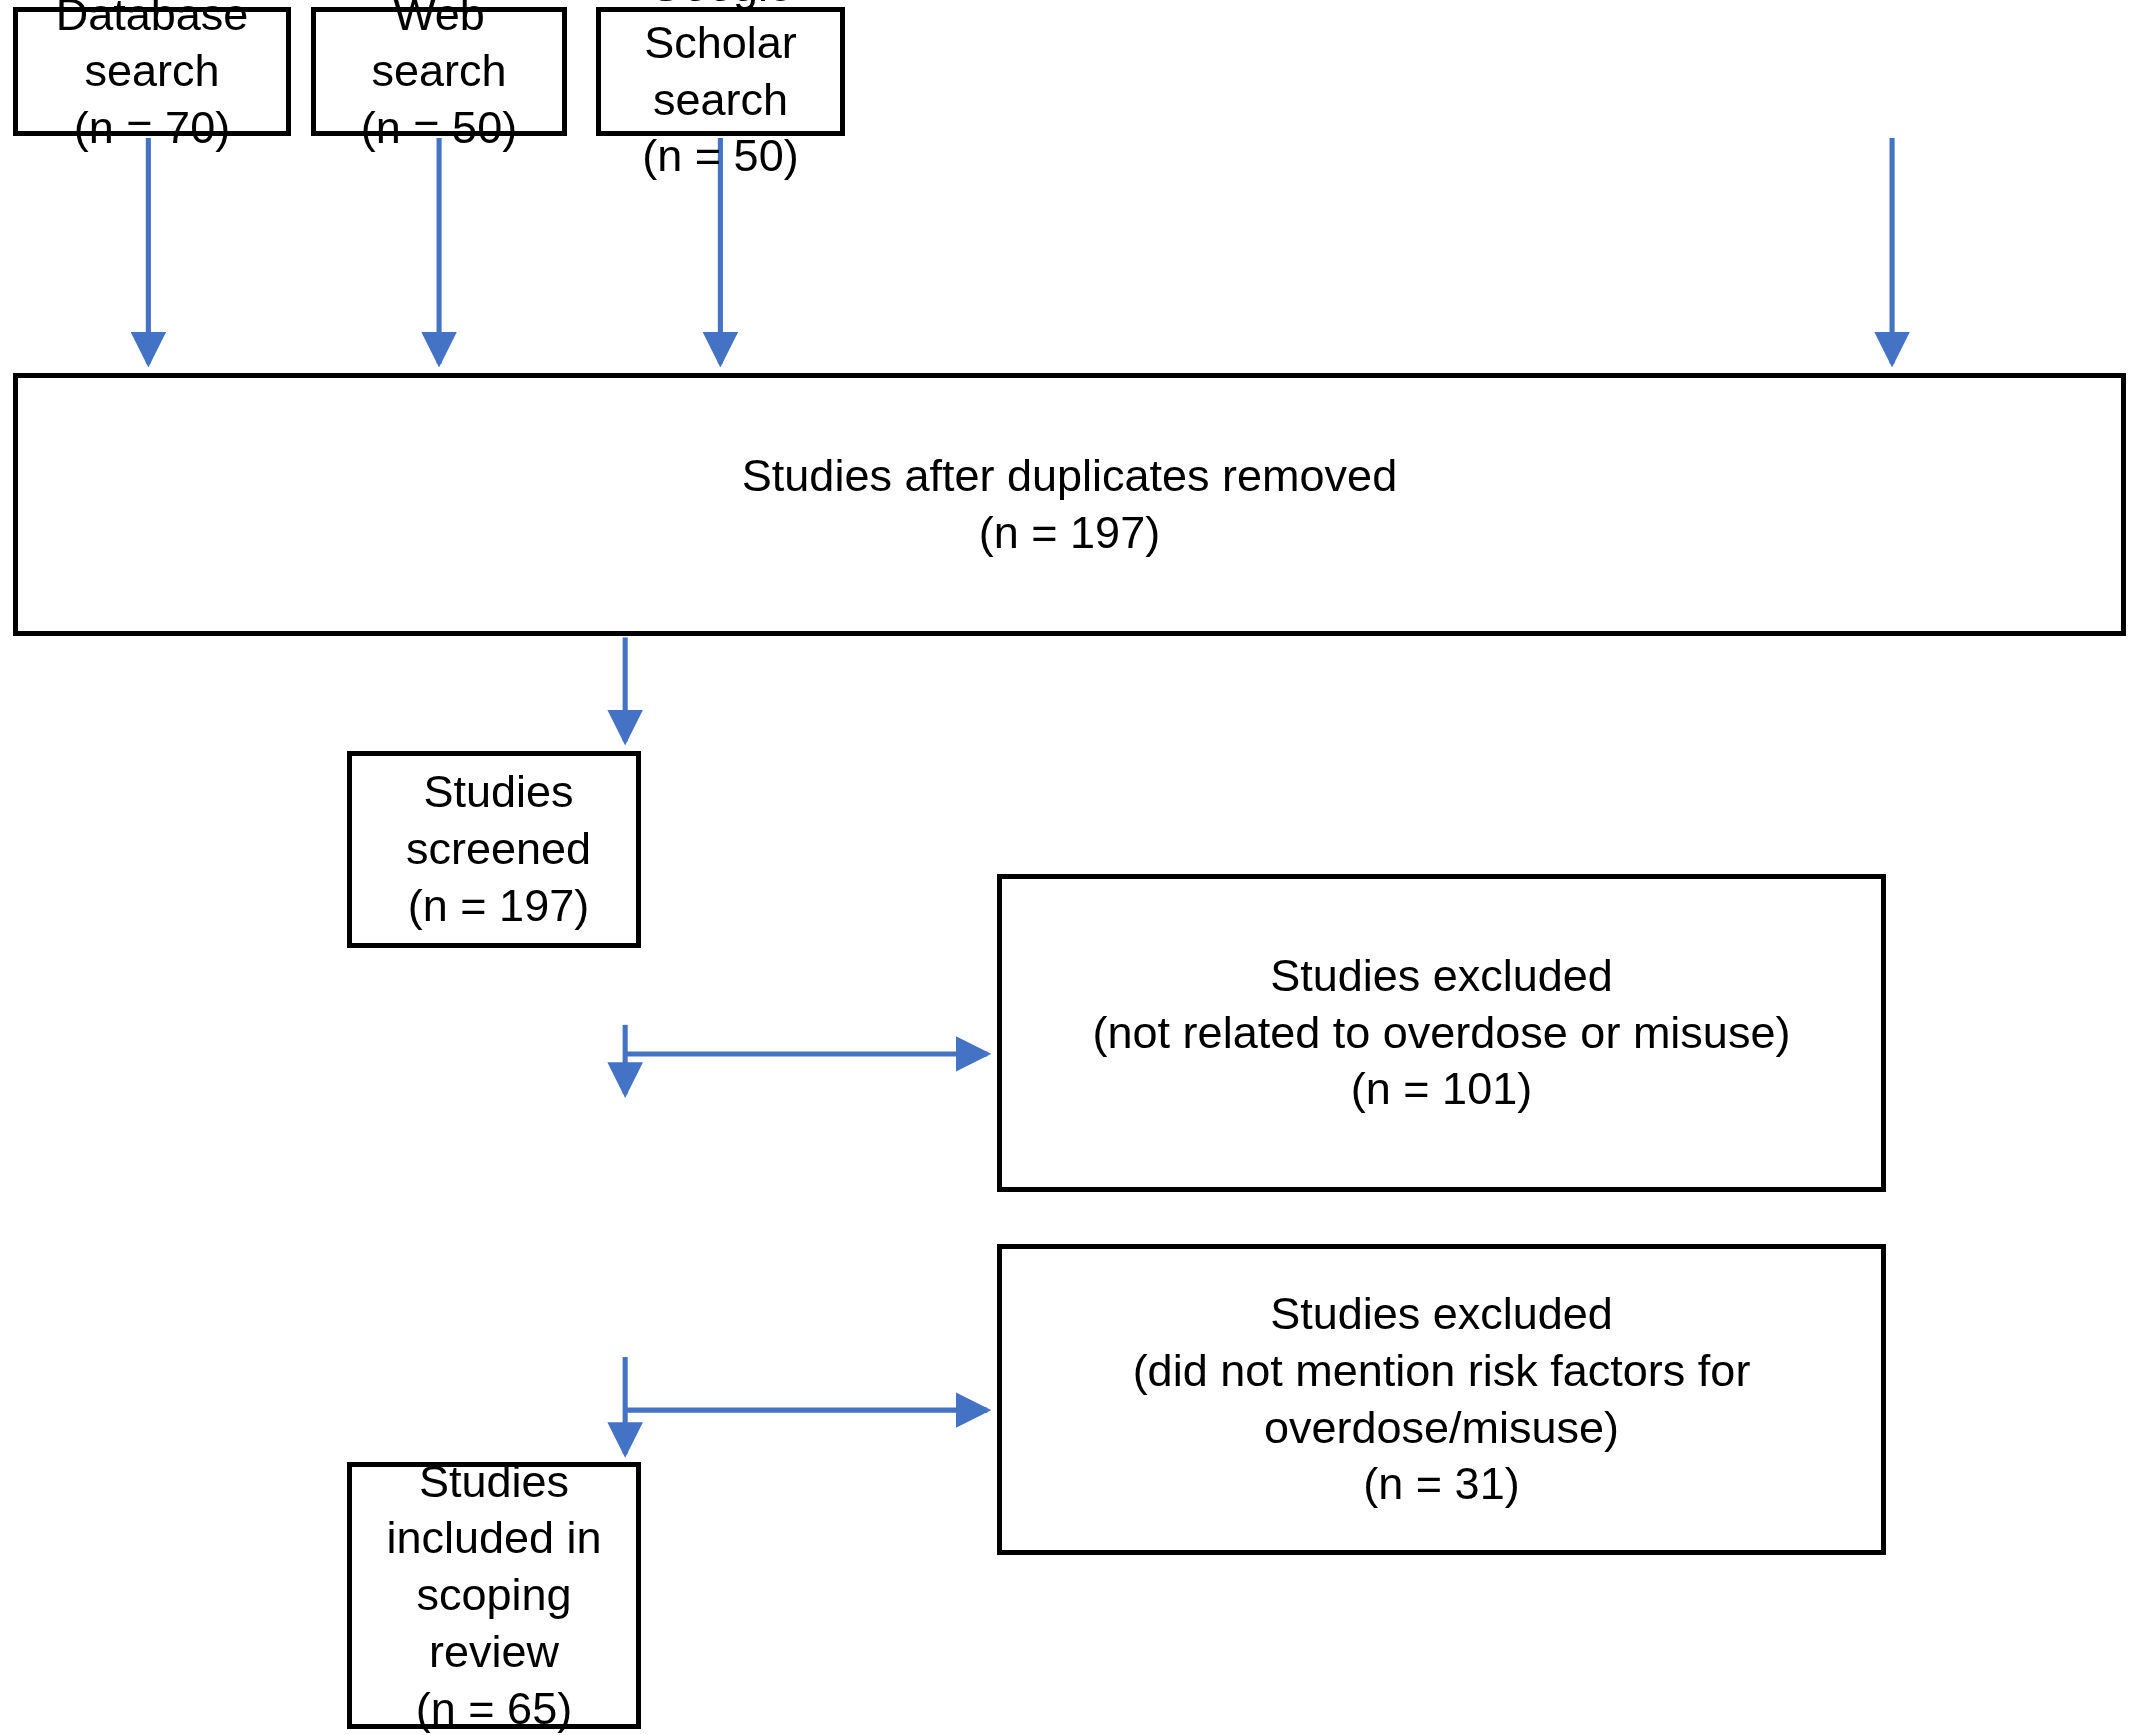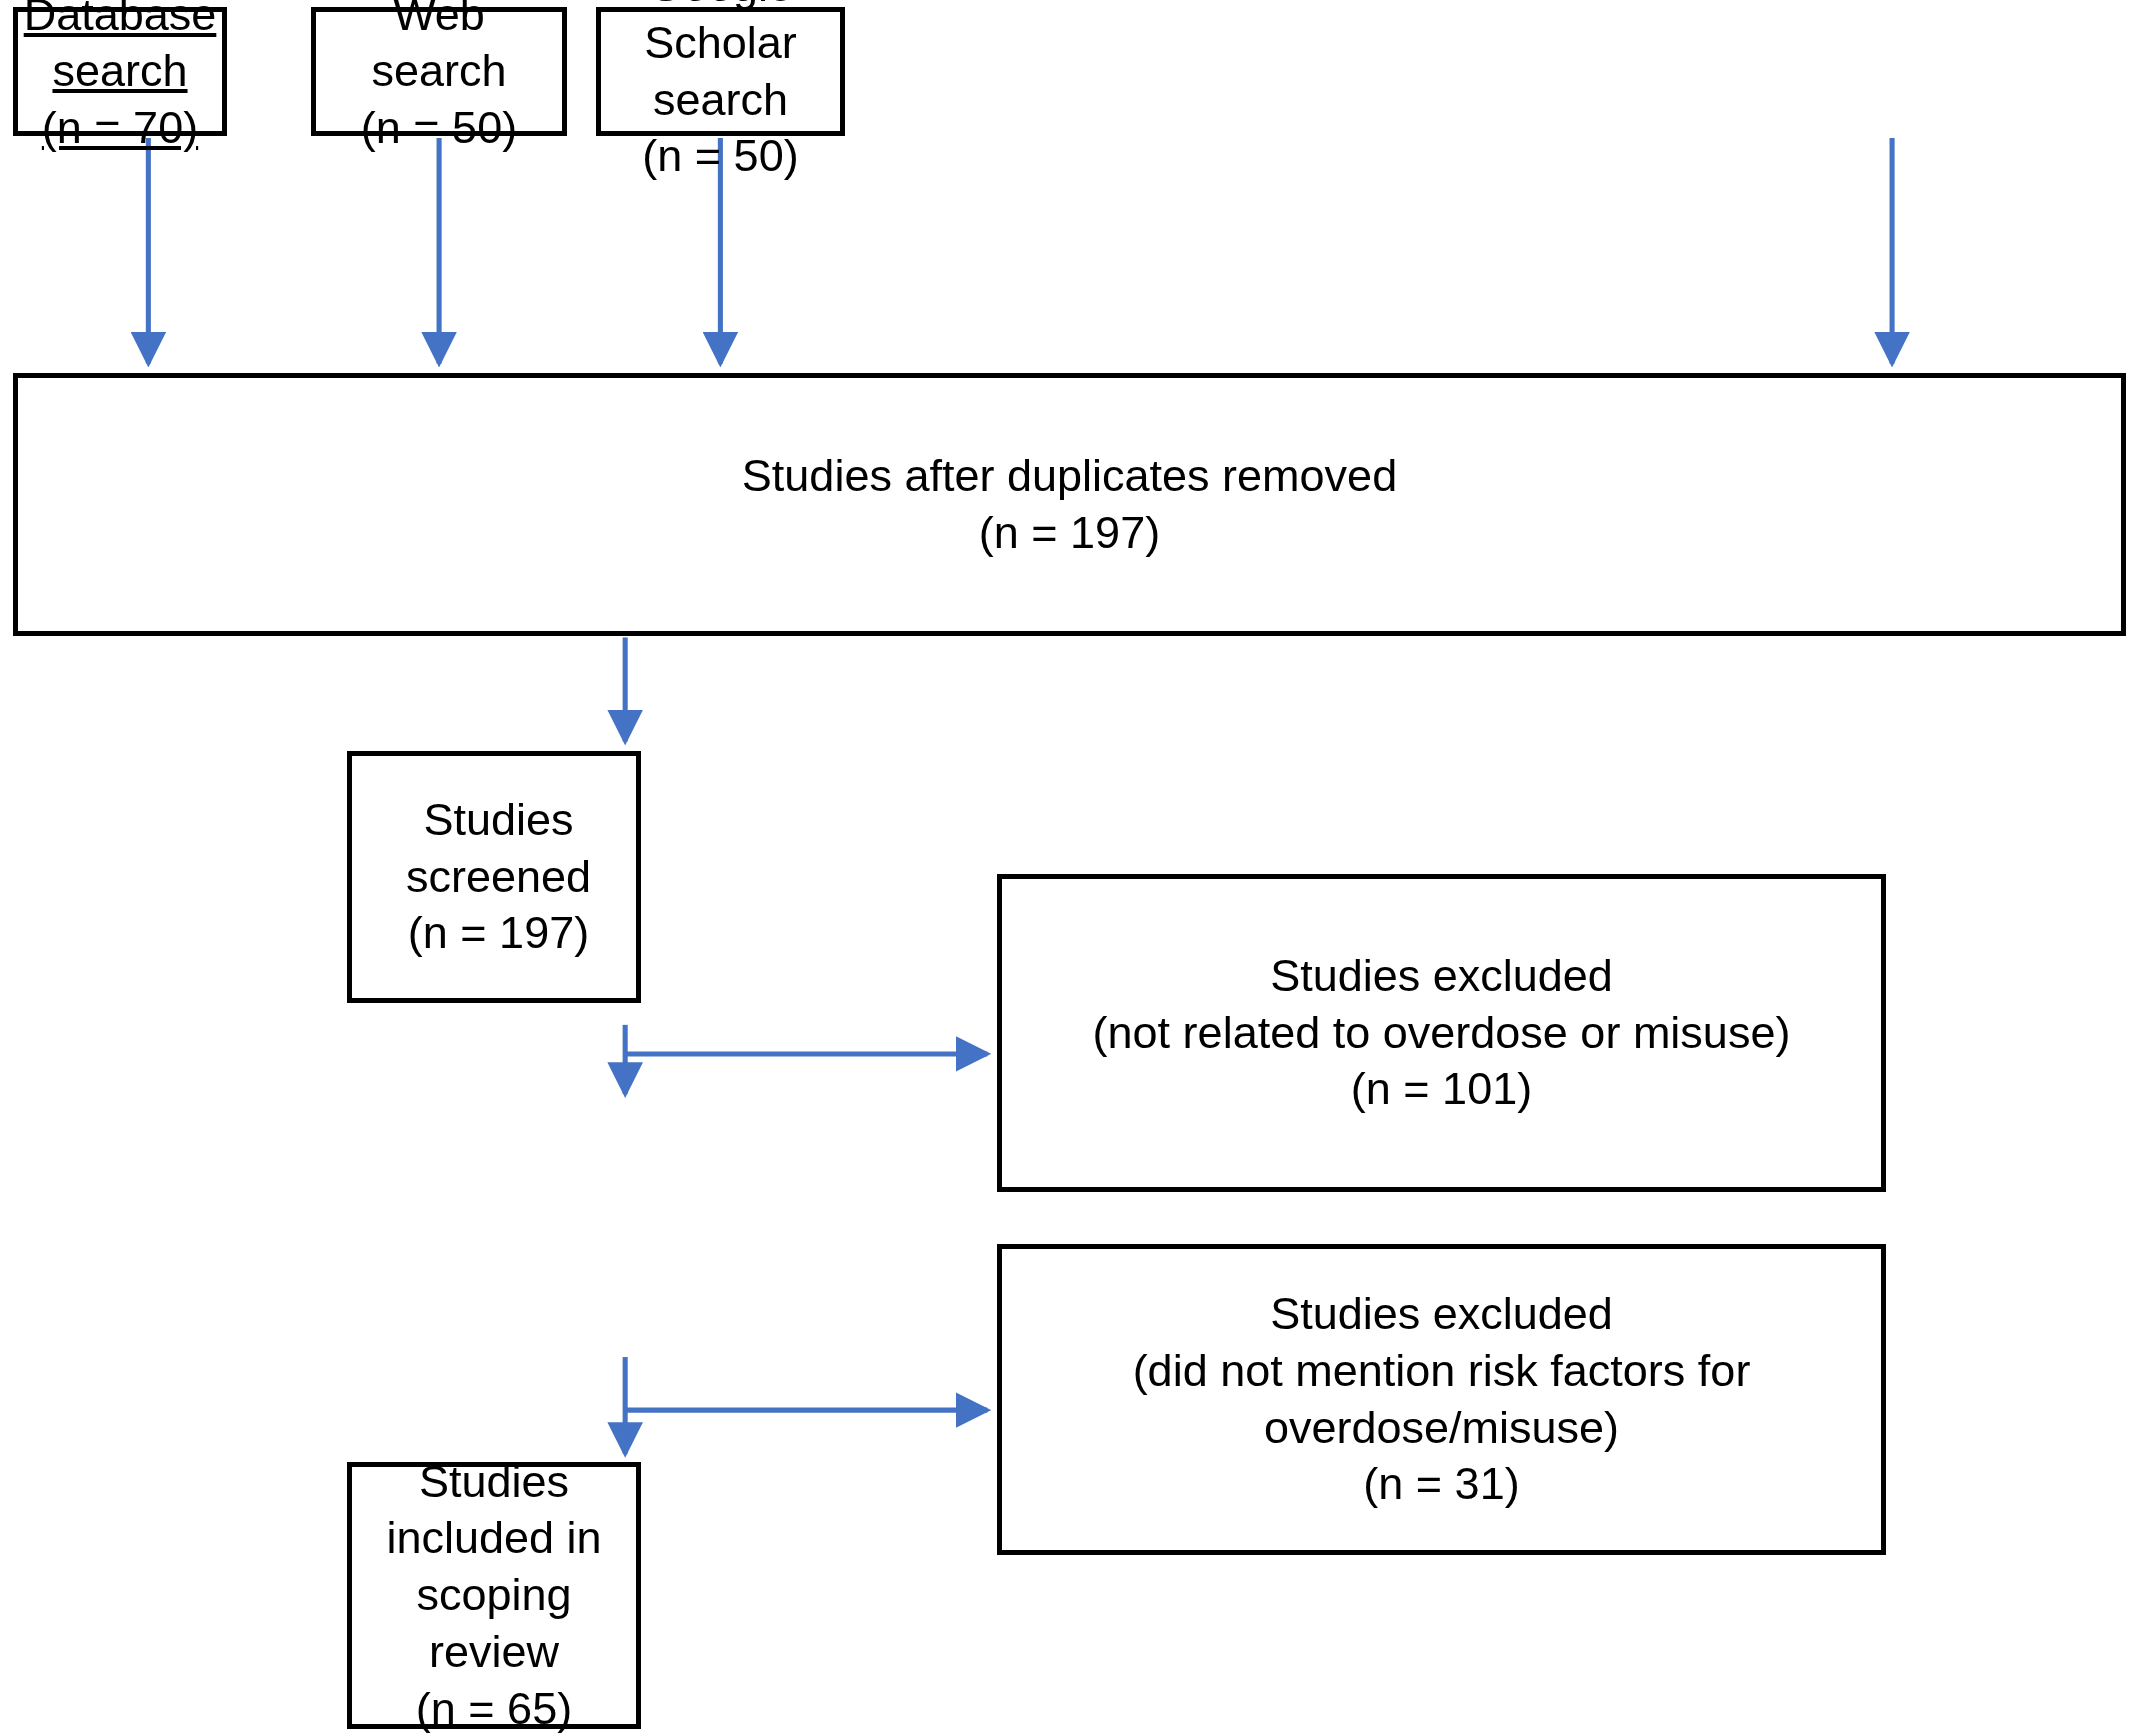--- a/index.html
+++ b/index.html
@@ -29,30 +29,30 @@
   .node-text {
     color: #000000;
     font-size: 45px;
     line-height: 1.26;
     letter-spacing: 0px;
     padding: 0 10.2px;
     white-space: pre-line;
   }
 
   
-  #box-database { left: 13px;   top: 7.3px;  width: 214px;  height: 129px; text-decoration: underline; }
+  #box-database { left: 13px;   top: 7.3px;  width: 278px;  height: 129px; }
   #box-web      { left: 311px;  top: 7.3px;  width: 256px;  height: 129px; }
   #box-scholar  { left: 596px;  top: 7.3px;  width: 249px;  height: 129px; }
   #box-adhoc    { left: 1657px; top: 7.3px;  width: 469px;  height: 129px; }
 
   
   #box-duplicates { left: 13px; top: 373px; width: 2113px; height: 263px; }
 
   
-  #box-screened { left: 347px; top: 751px; width: 294px; height: 252px; padding-left: 9px; }
+  #box-screened { left: 347px; top: 751px; width: 294px; height: 197px; padding-left: 9px; }
   #box-assessed { left: 347px; top: 1103px; width: 294px; height: 252px; }
   #box-included { left: 347px; top: 1462px; width: 294px; height: 267px; }
 
   
   #box-excluded-1 { left: 997px; top: 874px; width: 889px; height: 318px; }
   #box-excluded-2 { left: 997px; top: 1244px; width: 889px; height: 311px; }
 
   
   #connectors {
     position: absolute;

